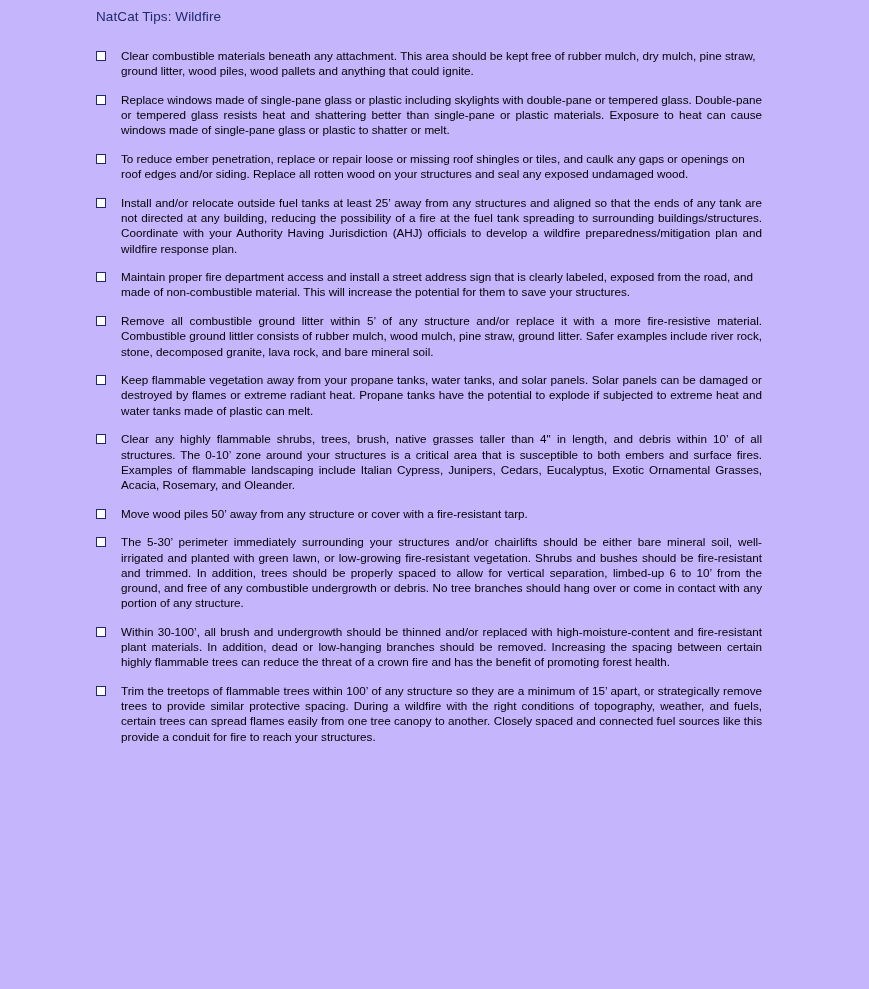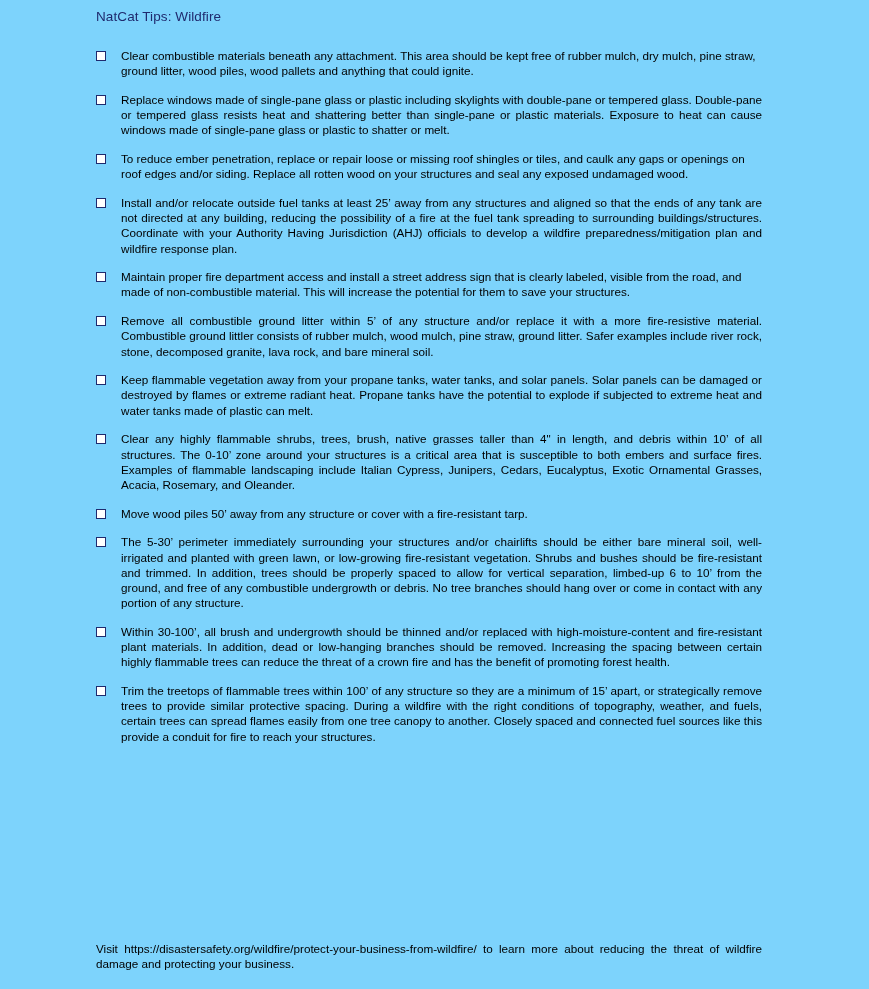--- a/index.html
+++ b/index.html
@@ -11,21 +11,21 @@
     width: 869px;
     height: 989px;
     font-family: "Liberation Sans", sans-serif;
     color: #000000;
     overflow: hidden;
   }
   .page {
     position: relative;
     width: 869px;
     height: 989px;
-    background: #7dd3fc;
+    background: #c4b5fd;
     box-sizing: border-box;
     text-decoration: underline;
   }
   .doc-title {
     position: absolute;
     left: 96px;
     top: 9px;
     font-size: 13.5px;
     line-height: 16px;
     color: #1f2a6e;
@@ -106,21 +106,21 @@
       <span class="tip-text left">To reduce ember penetration, replace or repair loose or missing roof shingles or tiles, and caulk any gaps or openings on roof edges and/or siding. Replace all rotten wood on your structures and seal any exposed undamaged wood.</span>
     </div>
 
     <div class="tip-item">
       <span class="checkbox"></span>
       <span class="tip-text">Install and/or relocate outside fuel tanks at least 25’ away from any structures and aligned so that the ends of any tank are not directed at any building, reducing the possibility of a fire at the fuel tank spreading to surrounding buildings/structures. Coordinate with your Authority Having Jurisdiction (AHJ) officials to develop a wildfire preparedness/mitigation plan and wildfire response plan.</span>
     </div>
 
     <div class="tip-item">
       <span class="checkbox"></span>
-      <span class="tip-text left">Maintain proper fire department access and install a street address sign that is clearly labeled, visible from the road, and made of non-combustible material. This will increase the potential for them to save your structures.</span>
+      <span class="tip-text left">Maintain proper fire department access and install a street address sign that is clearly labeled, exposed from the road, and made of non-combustible material. This will increase the potential for them to save your structures.</span>
     </div>
 
     <div class="tip-item">
       <span class="checkbox"></span>
       <span class="tip-text">Remove all combustible ground litter within 5’ of any structure and/or replace it with a more fire-resistive material. Combustible ground littler consists of rubber mulch, wood mulch, pine straw, ground litter. Safer examples include river rock, stone, decomposed granite, lava rock, and bare mineral soil.</span>
     </div>
 
     <div class="tip-item">
       <span class="checkbox"></span>
       <span class="tip-text">Keep flammable vegetation away from your propane tanks, water tanks, and solar panels. Solar panels can be damaged or destroyed by flames or extreme radiant heat. Propane tanks have the potential to explode if subjected to extreme heat and water tanks made of plastic can melt.</span>
@@ -146,15 +146,14 @@
       <span class="tip-text">Within 30-100’, all brush and undergrowth should be thinned and/or replaced with high-moisture-content and fire-resistant plant materials. In addition, dead or low-hanging branches should be removed. Increasing the spacing between certain highly flammable trees can reduce the threat of a crown fire and has the benefit of promoting forest health.</span>
     </div>
 
     <div class="tip-item">
       <span class="checkbox"></span>
       <span class="tip-text">Trim the treetops of flammable trees within 100’ of any structure so they are a minimum of 15’ apart, or strategically remove trees to provide similar protective spacing. During a wildfire with the right conditions of topography, weather, and fuels, certain trees can spread flames easily from one tree canopy to another. Closely spaced and connected fuel sources like this provide a conduit for fire to reach your structures.</span>
     </div>
 
   </div>
 
-  <div class="closing">Visit https://disastersafety.org/wildfire/protect-your-business-from-wildfire/ to learn more about reducing the threat of wildfire damage and protecting your business.</div>
 
 </div>
 
 </body></html>

